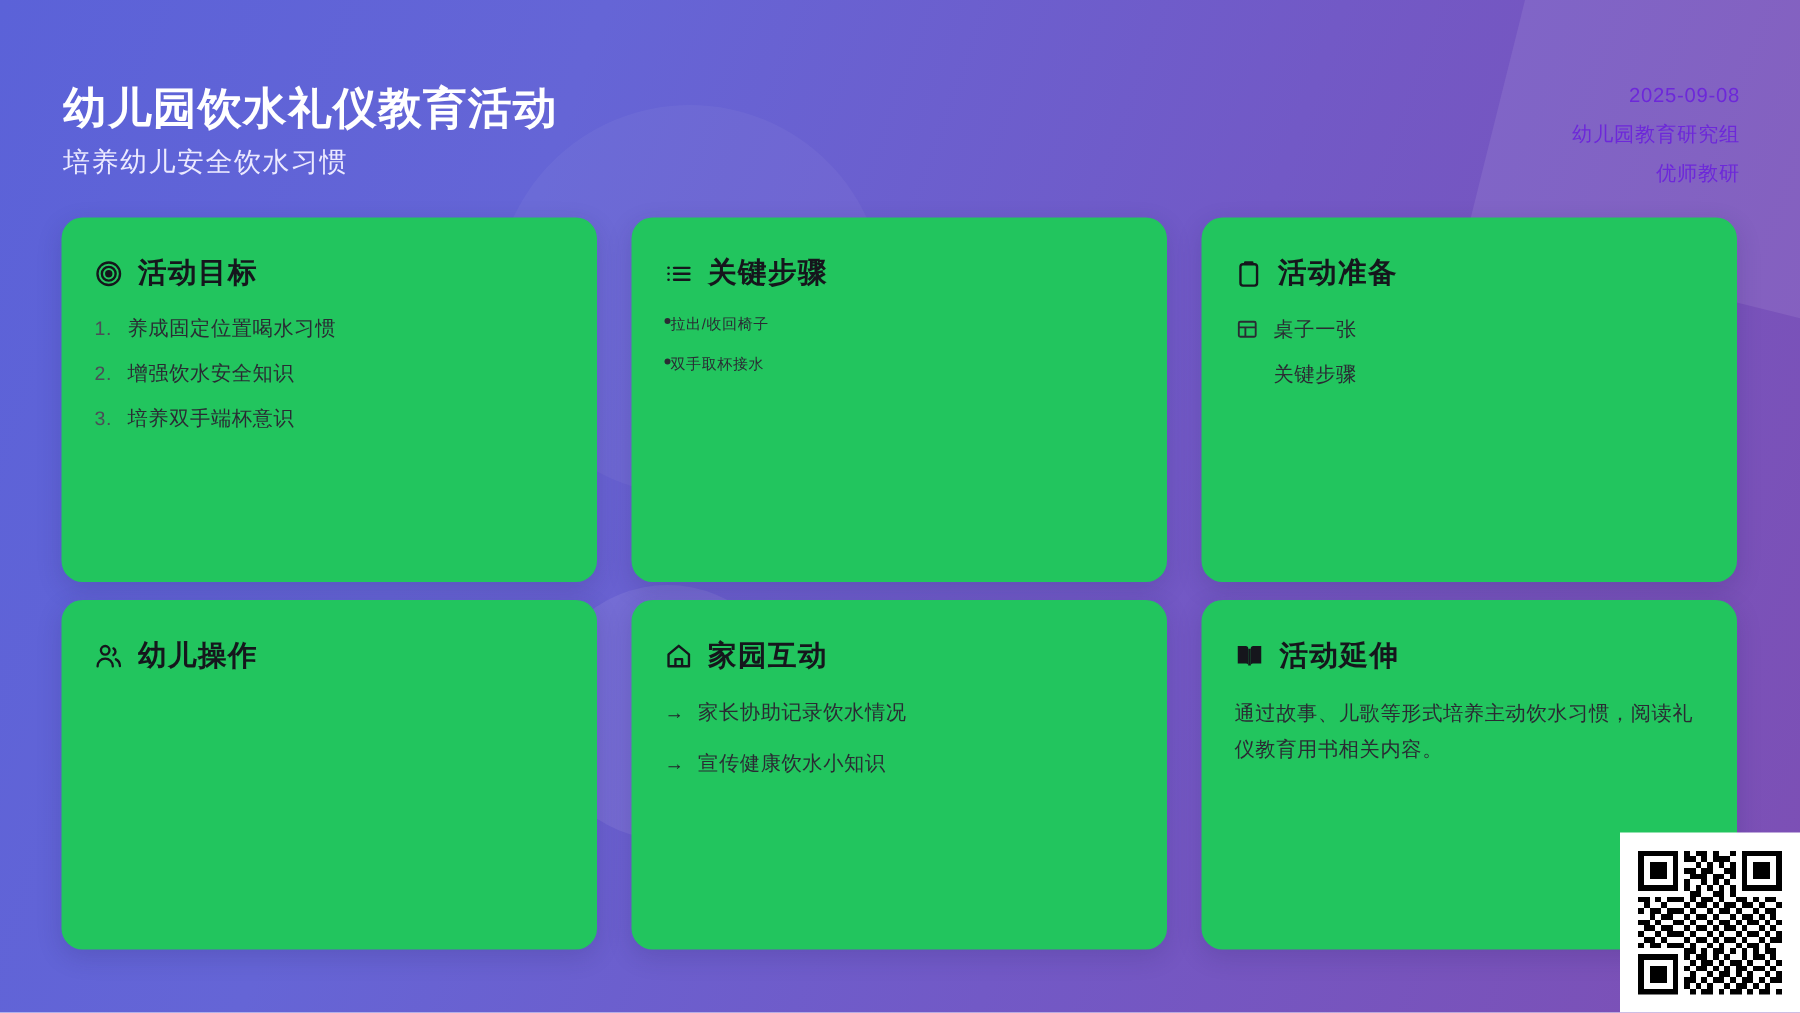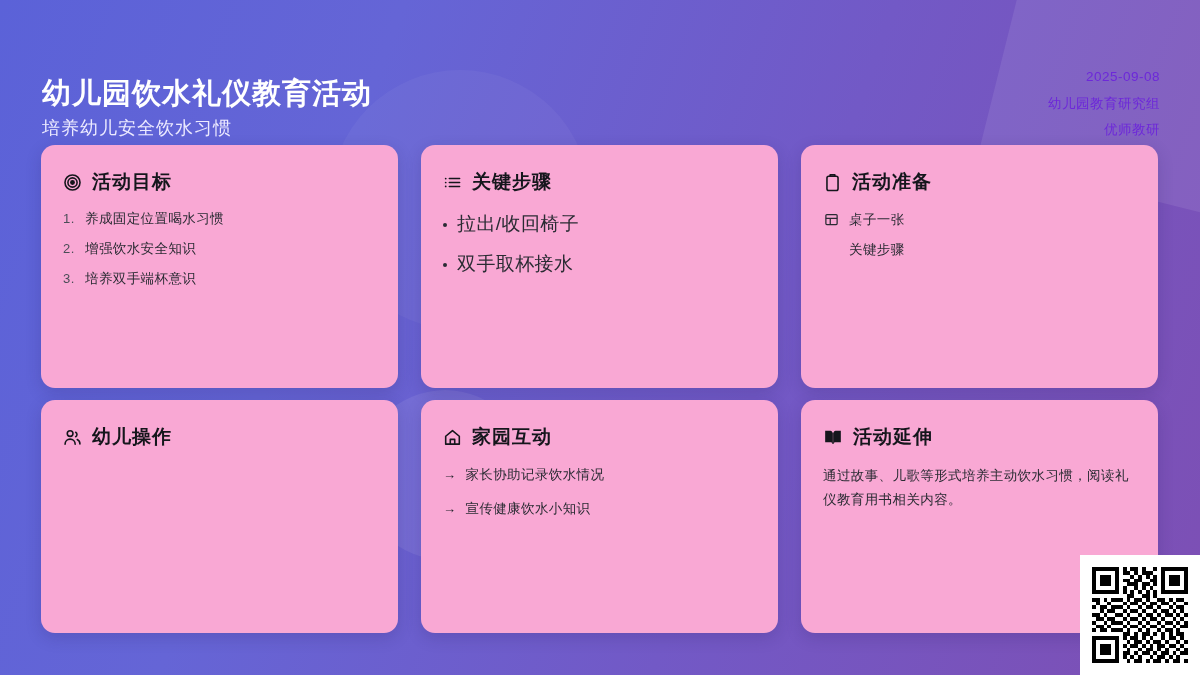--- a/index.html
+++ b/index.html
@@ -26,21 +26,21 @@
   .deco-circle-b {
     left:330px; top:70px; width:260px; height:260px;
     border-radius:50%;
     background: rgba(255,255,255,0.045);
   }
 
   
   .header {
     position:absolute; left:0; top:0; width:1200px; height:140px;
     padding: 36px 40px 0 42px;
-    display:flex; justify-content:space-between; align-items:flex-end;
+    display:flex; justify-content:space-between; align-items:center;
   }
   .header-left { display:flex; flex-direction:column; gap:8px; }
   .title {
     font-size:29px; font-weight:bold; color:#ffffff;
     letter-spacing:1px; line-height:1.15;
   }
   .subtitle {
     font-size:18px; color:#eceaff; letter-spacing:1px; line-height:1.2;
   }
   .header-right {
@@ -53,21 +53,21 @@
   .grid {
     position:absolute; left:41px; top:145px;
     width:1118px; height:488px;
     display:grid;
     grid-template-columns: repeat(3, 357px);
     grid-template-rows: 243px 233px;
     column-gap: 23px;
     row-gap: 12px;
   }
   .card {
-    background:#f9a8d4;
+    background:#22c55e;
     border-radius:14px;
     box-shadow: 0 5px 16px rgba(40,25,90,0.18);
     padding: 24px 22px 18px 22px;
     overflow:hidden;
   }
   .card-head {
     display:flex; align-items:center; gap:10px;
     margin-bottom:14px;
   }
   .card-head .ic { flex:0 0 auto; display:flex; align-items:center; justify-content:center; }
@@ -79,22 +79,22 @@
   ul, ol { list-style:none; }
   .num-list li {
     display:flex; gap:7px; align-items:baseline;
     font-size:13.5px; color:#2a2b33; line-height:1.55;
     margin-bottom:9px; letter-spacing:0.4px;
   }
   .num-list .n { color:#4b4d57; font-size:13px; min-width:15px; }
 
   
   .bul-list li {
-    display:flex; gap:10px; align-items:baseline;
-    font-size:19px; color:#2a2b33; line-height:1.55;
+    display:flex; gap:0; align-items:baseline;
+    font-size:10px; color:#2a2b33; line-height:1.55;
     margin-bottom:11px; letter-spacing:0.4px;
   }
   .bul-list .dot {
     width:4px; height:4px; border-radius:50%; background:#2a2b33;
     display:inline-block; flex:0 0 auto; transform:translateY(-3px);
   }
 
   
   .prep-list li {
     display:flex; gap:10px; align-items:center;

